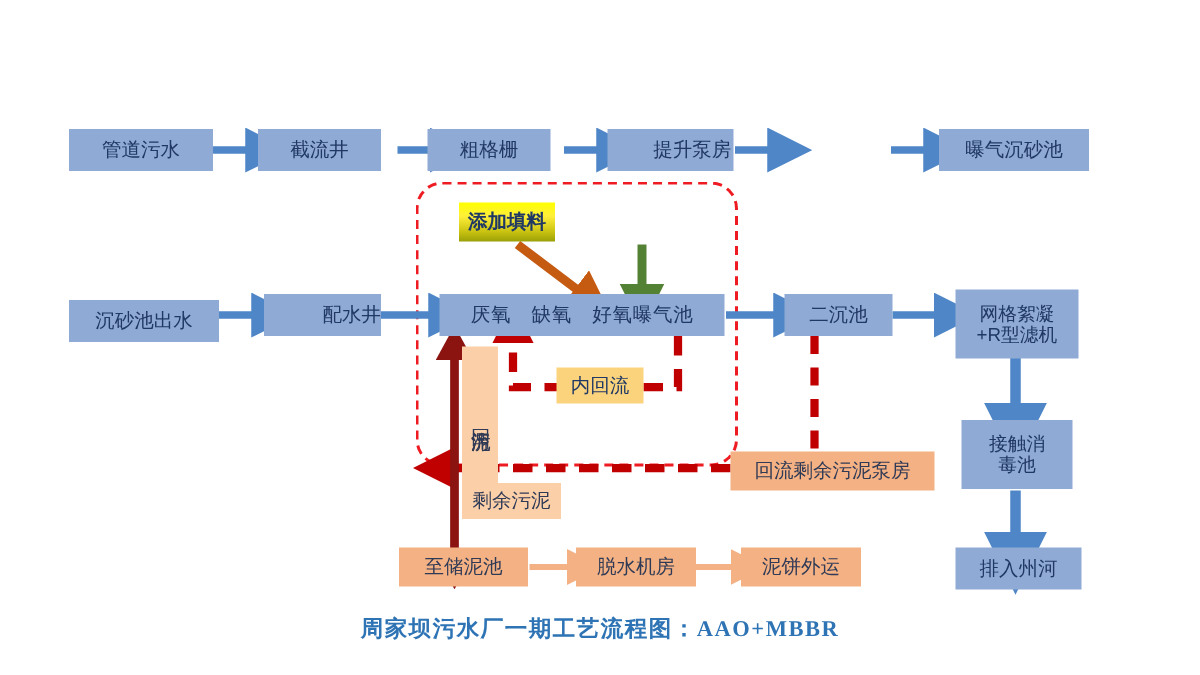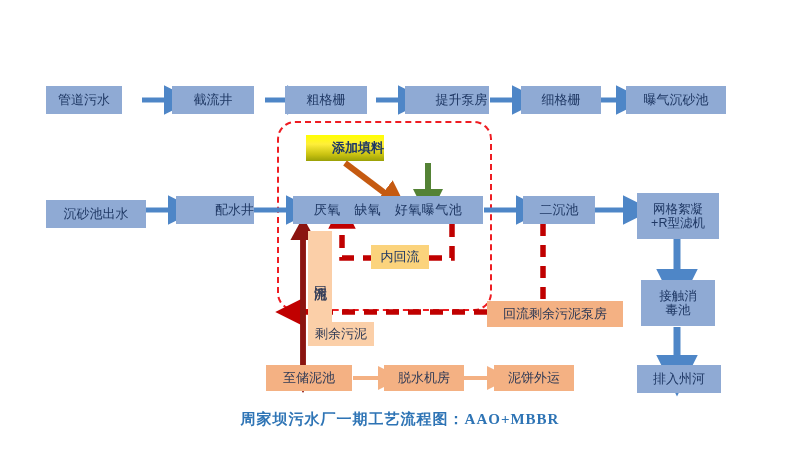--- a/index.html
+++ b/index.html
@@ -173,40 +173,37 @@
       <line x1="303" y1="372" x2="303" y2="238" stroke="#8b1410" stroke-width="5.5" marker-end="url(#redheadDk)"></line>
       <line x1="303" y1="238" x2="303" y2="372" stroke="#8b1410" stroke-width="5.5" marker-end="url(#redheadDk2)"></line>
     </g>
 
     <g stroke="#f4b183" stroke-width="4" marker-end="url(#peachhead)">
       <line x1="353" y1="378" x2="380" y2="378"></line>
       <line x1="462" y1="378" x2="489" y2="378"></line>
     </g>
   </svg>
 
-  <div class="node blue" style="left:46px; top:86px; width:76px; height:28px;">
+  <div class="node blue" style="left:46px; top:86px; width:96px; height:28px;">
     <span>管道污水</span>
   </div>
   <div class="node blue" style="left:172px; top:86px; width:82px; height:28px;">
     <span>截流井</span>
   </div>
   <div class="node blue" style="left:285px; top:86px; width:82px; height:28px;">
     <span>粗格栅</span>
   </div>
   <div class="node blue" style="left:405px; top:86px; width:84px; height:28px;padding-left:29px;">
     <span>提升泵房</span>
   </div>
-  <div class="node blue" style="left:521px; top:86px; width:80px; height:28px;">
-    <span>细格栅</span>
-  </div>
   <div class="node blue" style="left:626px; top:86px; width:100px; height:28px;">
     <span>曝气沉砂池</span>
   </div>
 
-  <div class="node chip-olive" style="left:306px; top:135px; width:78px; height:26px;justify-content:flex-end;">
+  <div class="node chip-olive" style="left:306px; top:135px; width:64px; height:26px;">
     <span>添加填料</span>
   </div>
 
   <div class="node blue" style="left:46px; top:184px; width:100px; height:28px;margin-top:16px;">
     <span>沉砂池出水</span>
   </div>
   <div class="node blue" style="left:176px; top:196px; width:78px; height:28px;justify-content:flex-end;">
     <span>配水井</span>
   </div>
   <div class="node blue" style="left:523px; top:196px; width:72px; height:28px;">

